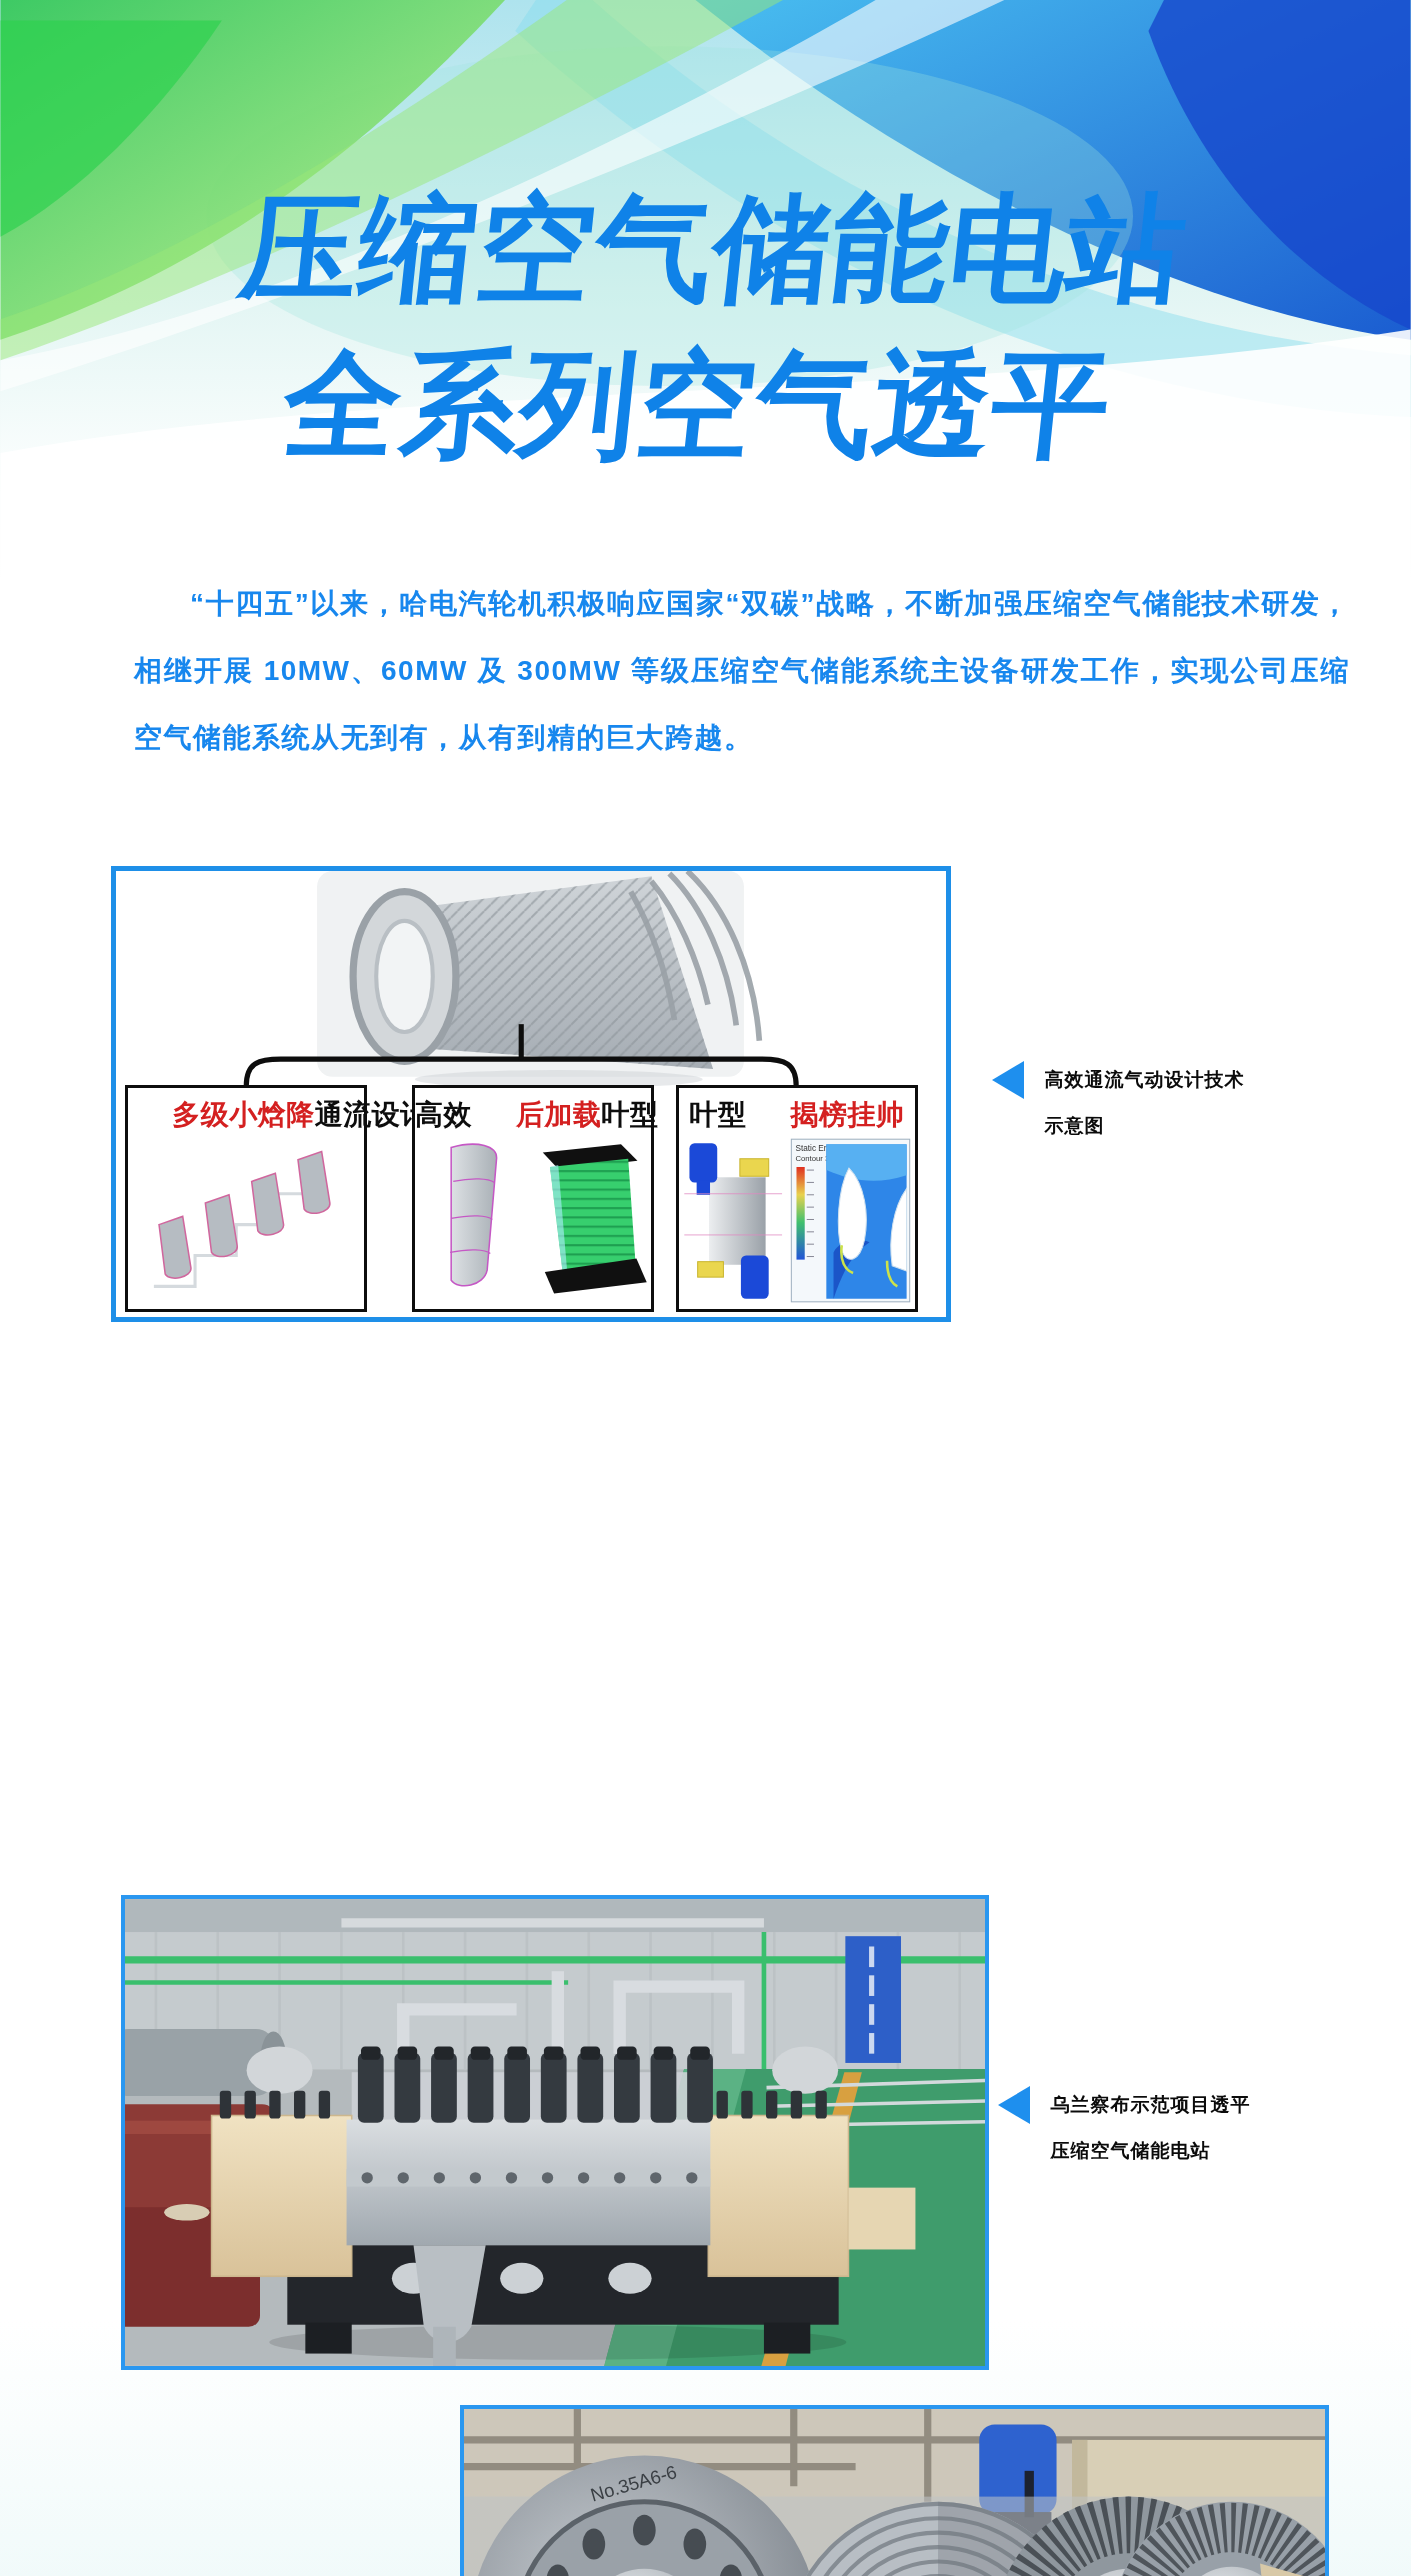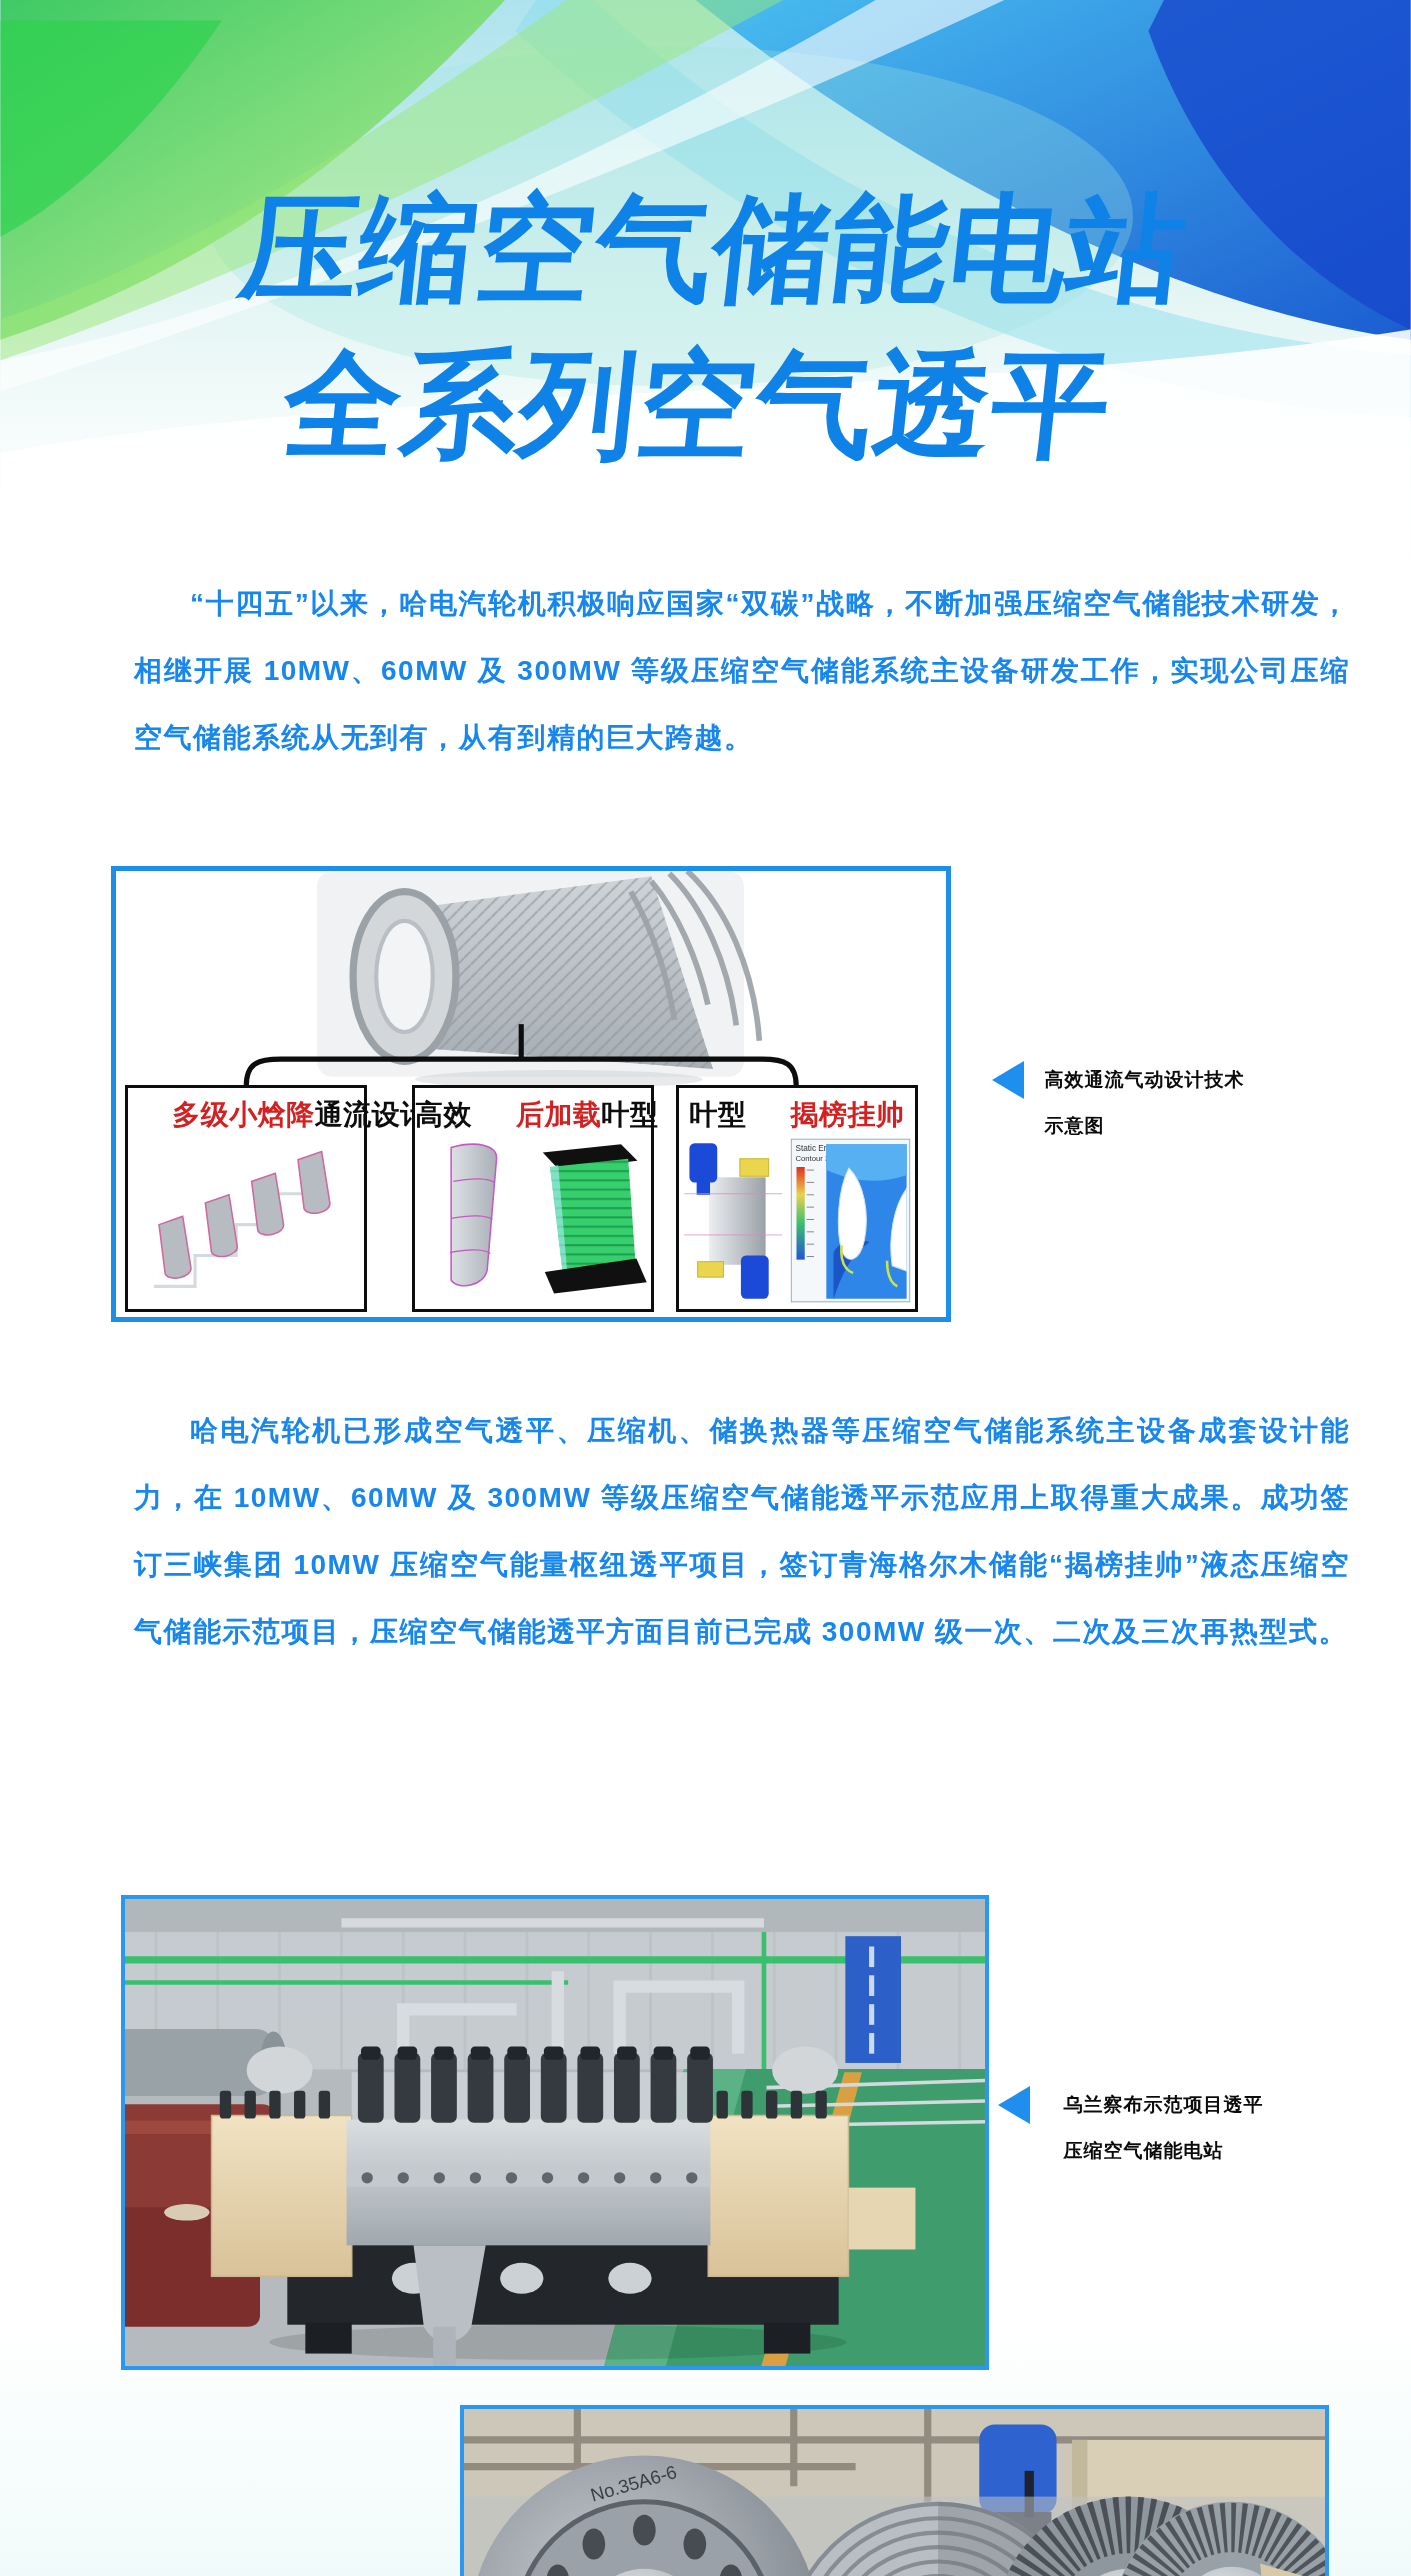--- a/index.html
+++ b/index.html
@@ -29,21 +29,21 @@
       font-family:"Liberation Serif",serif;font-weight:bold;font-size:28px;color:#0d0d0d;letter-spacing:0.5px;white-space:nowrap;}
   .sub-title .red{color:#d42020;padding-left:44px;}
   .sub-content{position:absolute;left:0;top:44px;width:236px;height:176px;}
   .sb1{left:9.3px;} .sb2{left:296px;} .sb3{left:560px;}
 
   
   .cap{position:absolute;display:flex;align-items:flex-start;z-index:3;}
   .cap-text{font-family:"Liberation Serif",serif;font-weight:600;font-size:19px;line-height:46px;color:#0b0b0b;letter-spacing:1px;white-space:nowrap;}
   .tri-left{width:0;height:0;border-top:19.6px solid transparent;border-bottom:19.6px solid transparent;border-right:32px solid #1e8fee;margin-top:4.1px;margin-right:20.6px;flex:none;}
   .cap-design{left:992px;top:1057px;}
-  .cap-hp{left:998px;top:2082px;gap:13px;}
+  .cap-hp{left:998px;top:2082px;}
 </style>
 </head>
 <body>
 
 <div class="page">
 
   <svg class="abs" style="top:0;left:0;" width="1411" height="592" viewBox="0 0 2739 1150">
     <defs>
       <linearGradient id="gFade" x1="0" y1="0" x2="0" y2="1">
         <stop offset="0" stop-color="#aee3ee"></stop>
@@ -188,21 +188,20 @@
   </div>
 
   <div class="cap cap-design">
     <div class="tri-left"></div>
     <div class="cap-text">
       <div>高效通流气动设计技术</div>
       <div>示意图</div>
     </div>
   </div>
 
-  <p class="para para2">哈电汽轮机已形成空气透平、压缩机、储换热器等压缩空气储能系统主设备成套设计能力，在 10MW、60MW 及 300MW 等级压缩空气储能透平示范应用上取得重大成果。成功签订三峡集团 10MW 压缩空气能量枢纽透平项目，签订青海格尔木储能“揭榜挂帅”液态压缩空气储能示范项目，压缩空气储能透平方面目前已完成 300MW 级一次、二次及三次再热型式。</p>
 
   <div class="figure fig-photo1">
     <svg width="860" height="467" viewBox="0 0 1669 906">
       <defs>
         <linearGradient id="p1s" x1="0" y1="0" x2="0" y2="1">
           <stop offset="0" stop-color="#dadee1"></stop>
             <stop offset="1" stop-color="#a0a8af"></stop>
         </linearGradient>
         <linearGradient id="p1c" x1="0" y1="0" x2="0" y2="1">
           <stop offset="0" stop-color="#f0e2c2"></stop>

